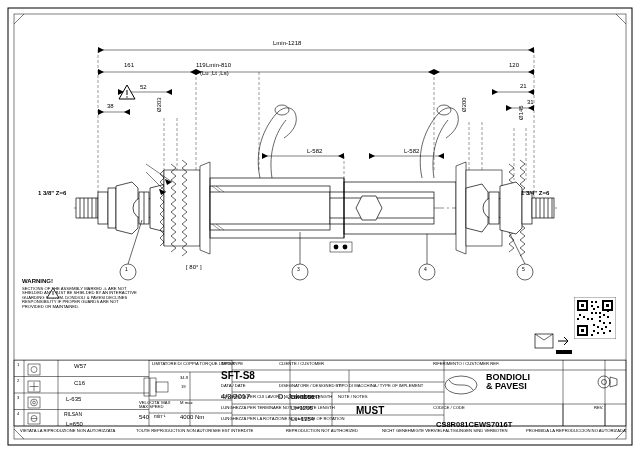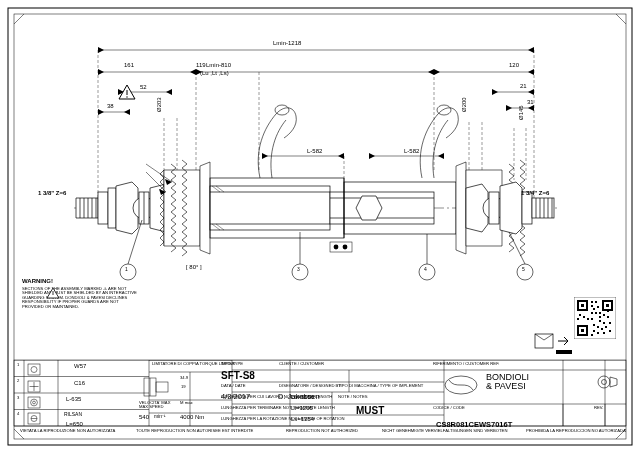--- a/index.html
+++ b/index.html
@@ -394,21 +394,21 @@
   <div class="abs txt" style="left:291px;top:394px">Lu=1106</div>
   <div class="abs tiny4" style="left:221px;top:406px">LUNGHEZZA PER TERMINARE
 NOT TERMINATE LENGTH</div>
   <div class="abs txt" style="left:291px;top:405px">Lt=1205</div>
   <div class="abs tiny4" style="left:221px;top:417px">LUNGHEZZA PER LA ROTAZIONE
 NOT LENGTH OF ROTATION</div>
   <div class="abs txt" style="left:291px;top:416px">Ls=1254</div>
   <div class="abs tiny4" style="left:338px;top:395px">NOTE / NOTES</div>
 
   <div class="abs tiny4" style="left:433px;top:362px">RIFERIMENTO / CUSTOMER REF.</div>
-  <div class="abs" style="left:486px;top:373px;font-size:9px;font-weight:normal;line-height:9px;">
+  <div class="abs" style="left:486px;top:373px;font-size:9px;font-weight:bold;line-height:9px;">
     <div>BONDIOLI</div>
     <div>&amp; PAVESI</div>
   </div>
   <svg class="abs" style="left:443px;top:372px" width="36" height="26">
     <g stroke="#000" fill="none" stroke-width=".6">
       <ellipse cx="18" cy="13" rx="16" ry="9"></ellipse>
       <path d="M6 8 C12 18 24 8 30 18"></path>
     </g>
   </svg>
   <svg class="abs" style="left:596px;top:370px" width="24" height="24">

